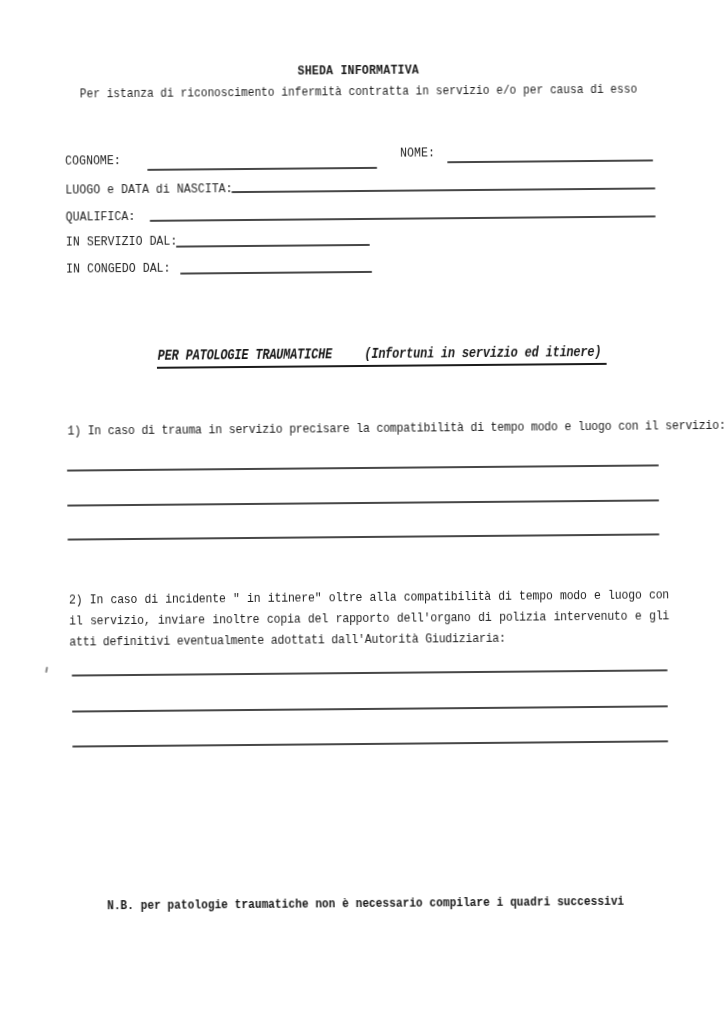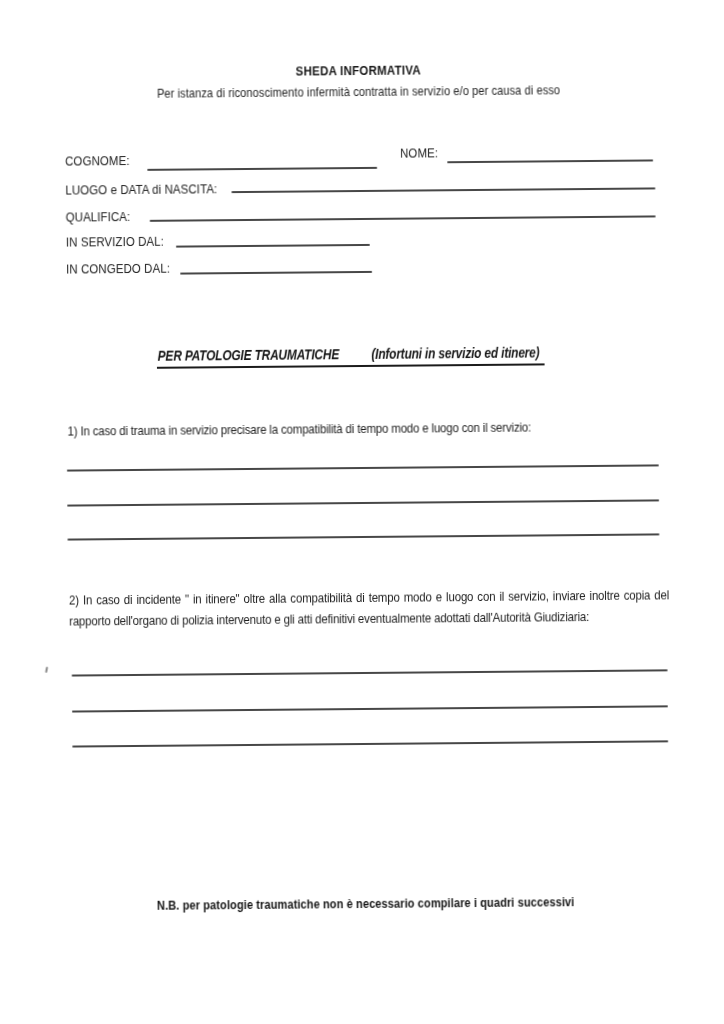--- a/index.html
+++ b/index.html
@@ -1,18 +1,18 @@
 <!DOCTYPE html>
 <html style="--paper: #ffffff; --ink: #1f1f1f; --line: #474747;"><head>
 <meta charset="utf-8">
 <style>
   html,body{margin:0;padding:0;background:#ffffff;}
   .page{
     position:relative;width:724px;height:972px;background:var(--paper,#ffffff);
-    overflow:hidden;font-family:Liberation Sans, sans-serif;color:var(--ink,#1f1f1f);
+    overflow:hidden;font-family:Liberation Mono, monospace;color:var(--ink,#1f1f1f);
   }
   
   .tilt{position:absolute;inset:0;transform:rotate(-0.5deg);transform-origin:50% 50%;filter:blur(0.25px);}
   .abs{position:absolute;}
   
   .cxl{transform:scaleX(0.85);transform-origin:0 50%;white-space:nowrap;}
   .cxc{left:0;right:0;text-align:center;transform:scaleX(0.85);transform-origin:50% 50%;}
   .title{top:63px;font-size:13.5px;font-weight:bold;letter-spacing:0.3px;color:#161616;}
   .subtitle{top:84px;font-size:13px;letter-spacing:0.1px;}
   .lbl{font-size:13.5px;letter-spacing:0.1px;color:#222;}

